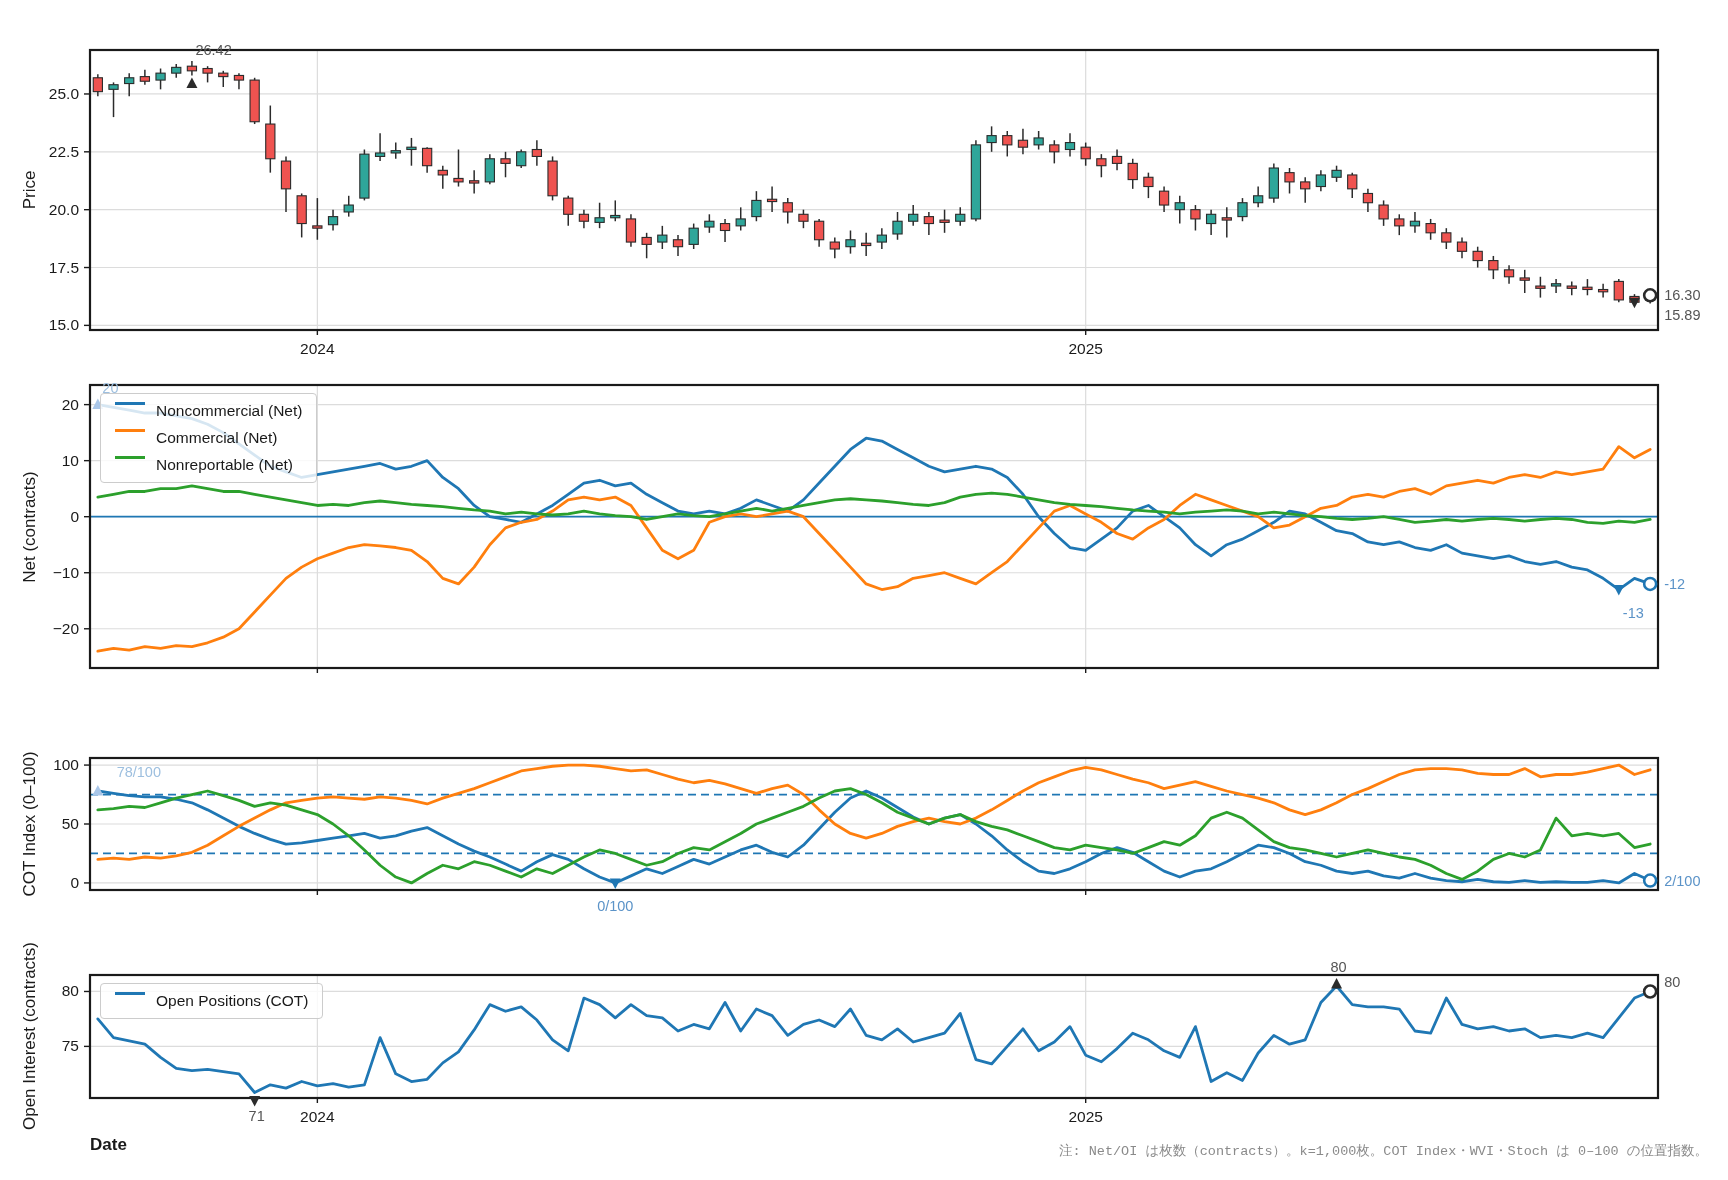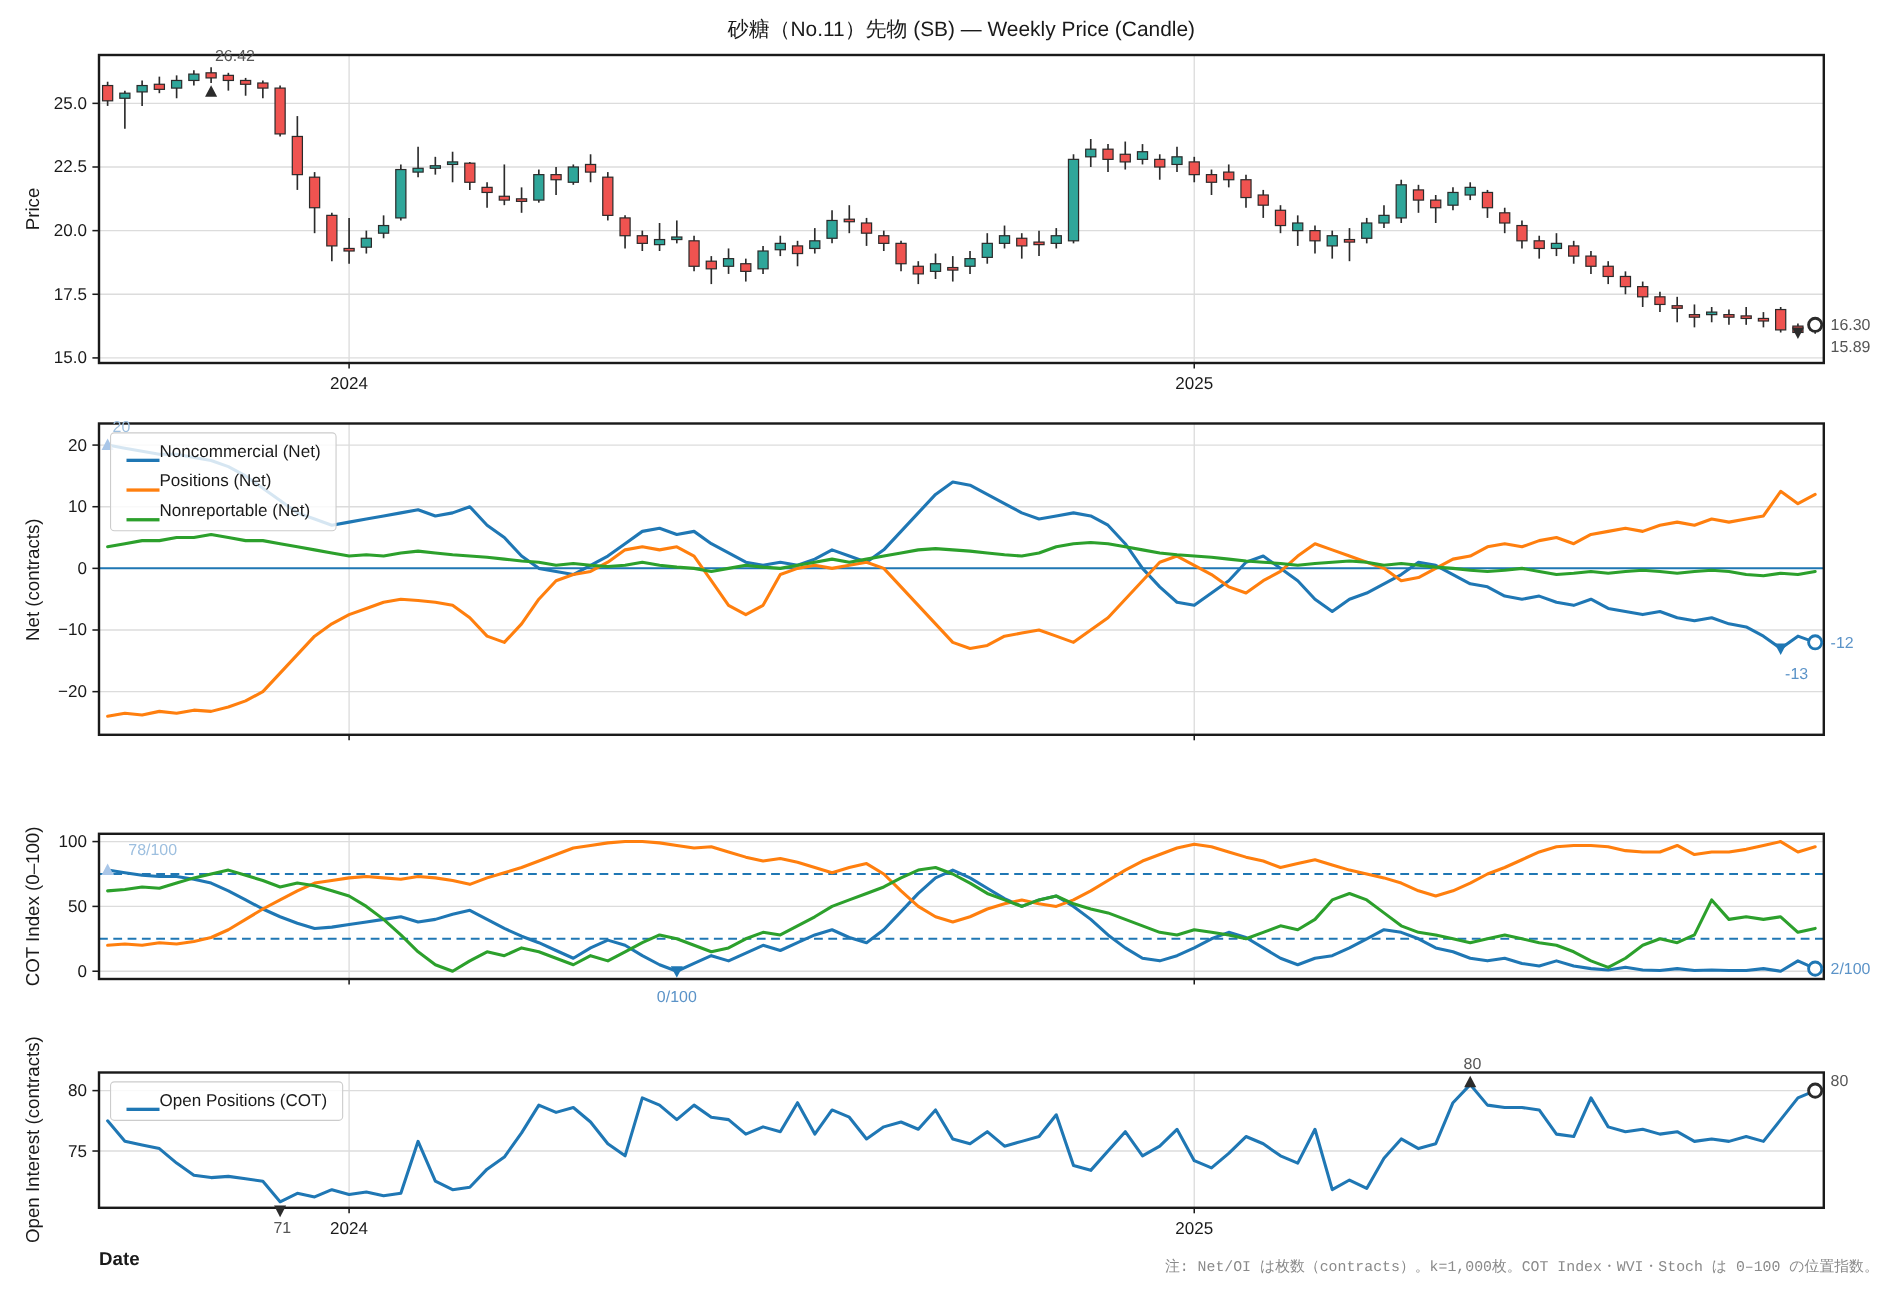--- a/index.html
+++ b/index.html
@@ -8,21 +8,21 @@
   .fig{position:absolute;inset:0;}
   .chart-title{position:absolute;left:90px;width:1568px;text-align:center;
        font-size:19px;color:#1a1a1a;}
   .ylab{position:absolute;left:30px;transform:translate(-50%,-50%) rotate(-90deg);
        white-space:nowrap;font-size:17px;color:#1a1a1a;}
   .xlab{position:absolute;left:90px;width:1568px;text-align:left;top:1135px;
        font-size:17px;color:#1a1a1a;font-weight:bold;}
   .note{position:absolute;right:20px;top:1142px;font-size:13.5px;color:#8a8a8a;font-family:Liberation Mono, monospace;}
   .legend{position:absolute;background:rgba(255,255,255,0.82);border:1px solid #cccccc;
        border-radius:4px;padding:8px 14px;display:flex;flex-direction:column;gap:9px;z-index:3;}
-  .legend-row{display:flex;align-items:flex-end;font-size:15.5px;color:#1a1a1a;white-space:nowrap;}
+  .legend-row{display:flex;align-items:flex-start;gap:11px;font-size:15.5px;color:#1a1a1a;white-space:nowrap;}
   .swatch{width:30px;height:0;border-top:3.5px solid #000;flex:0 0 auto;}
   .sw-blue{border-color:#1f77b4;} .sw-orange{border-color:#ff7f0e;} .sw-green{border-color:#2ca02c;}
   .region{position:absolute;left:90px;width:1568px;}
   svg{position:absolute;left:0;top:0;}
 </style>
 </head>
 <body>
 
 <div class="fig">
 
@@ -330,35 +330,34 @@
       <text x="256.64" y="1120.5089285714287" fill="#555555" font-size="14.5" text-anchor="middle">71</text>
       <text x="1338.56" y="971.9821428571429" fill="#555555" font-size="14.5" text-anchor="middle">80</text>
       <text x="1664.16" y="987.4732142857143" fill="#555555" font-size="14.5" text-anchor="start">80</text>
     </svg>
 
   <div class="region" style="top:50px;height:280px"></div>
   <div class="region" style="top:385px;height:283px"></div>
   <div class="region" style="top:758px;height:132px"></div>
   <div class="region" style="top:975px;height:123px"></div>
 
-  <div class="chart-title" style="top:14px">砂糖（No.11）先物 (SB) — Weekly Price (Candle)</div>
 
   <div class="ylab" style="top:190px">Price</div>
   <div class="ylab" style="top:527px">Net (contracts)</div>
   <div class="ylab" style="top:824px">COT Index (0–100)</div>
   <div class="ylab" style="top:1036px">Open Interest (contracts)</div>
 
   <div class="legend" style="left:100px;top:393px">
     <div class="legend-row">
       <span class="swatch sw-blue"></span>
       <span>Noncommercial (Net)</span>
       </div>
     <div class="legend-row">
       <span class="swatch sw-orange"></span>
-      <span>Positions (Net)</span>
+      <span>Commercial (Net)</span>
       </div>
     <div class="legend-row">
       <span class="swatch sw-green"></span>
       <span>Nonreportable (Net)</span>
       </div>
   </div>
 
 
   <div class="legend" style="left:100px;top:983px">
     <div class="legend-row">

